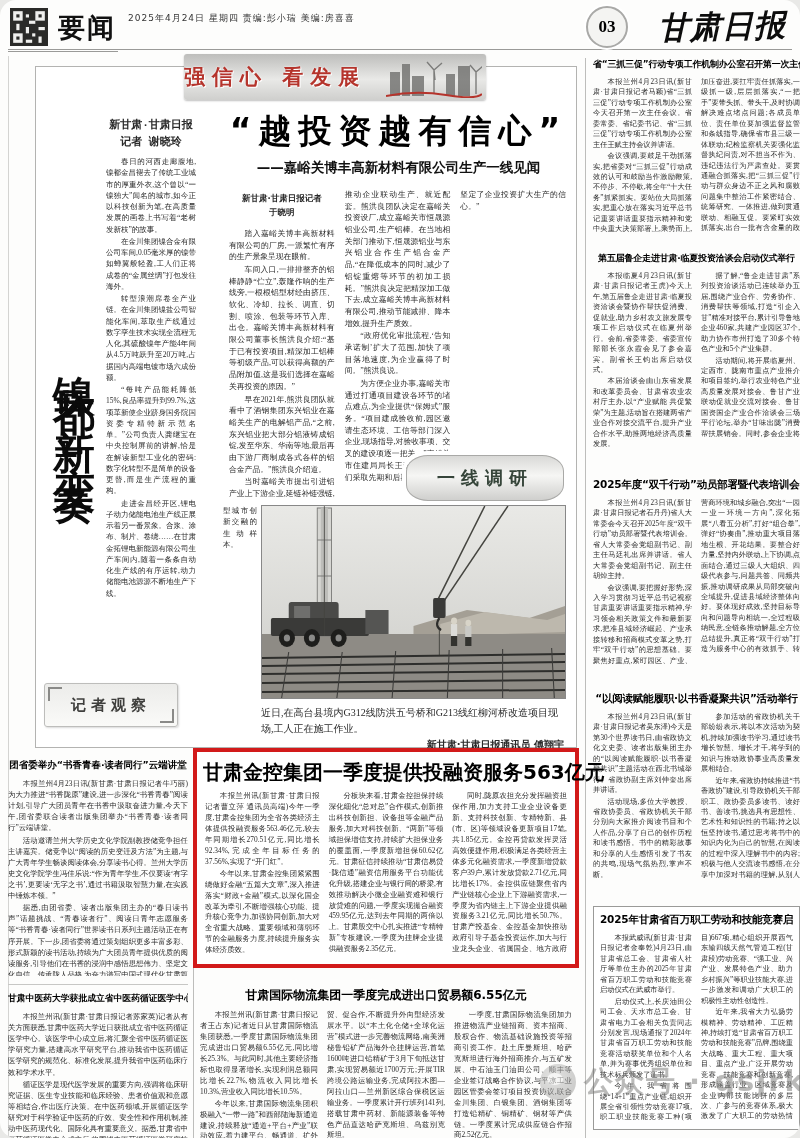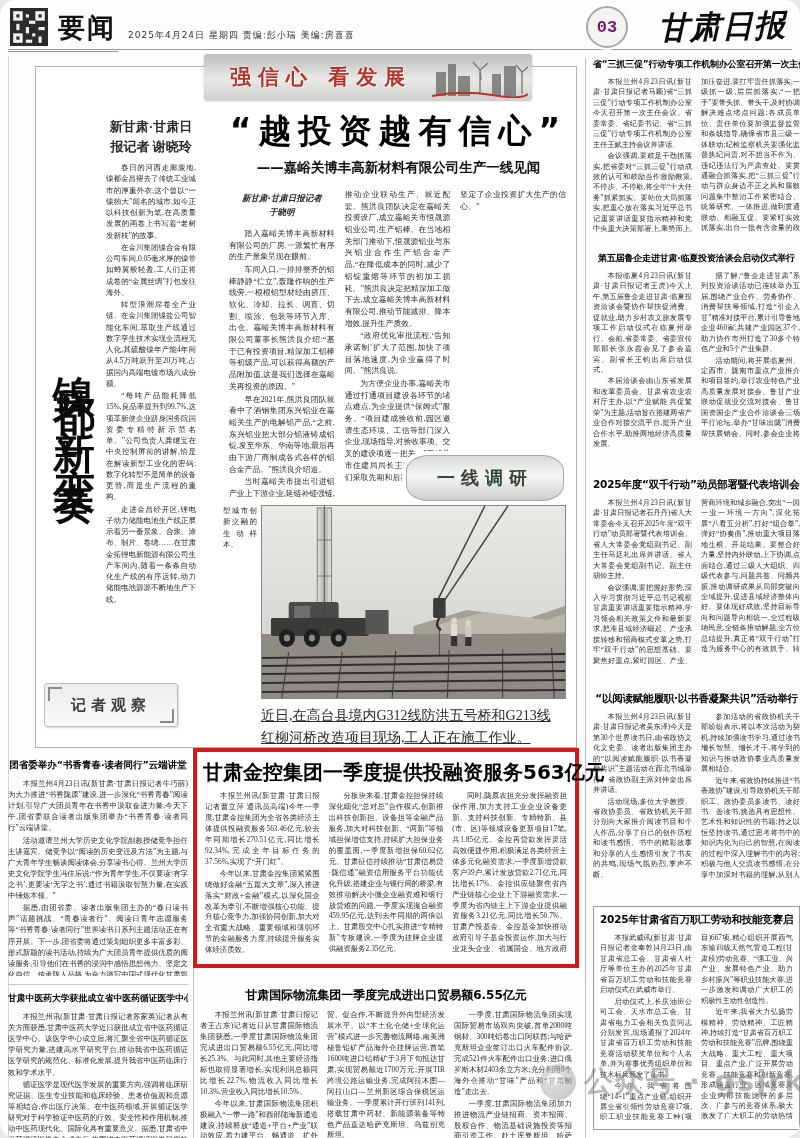--- a/index.html
+++ b/index.html
@@ -1,44 +1,44 @@
 <!DOCTYPE html>
 <html><head>
 <meta charset="utf-8">
 <style>
   html,body{margin:0;padding:0;}
   body{width:800px;height:1138px;background:#e9e9e7;font-family:"Liberation Serif","DejaVu Serif",serif;}
   #page{position:relative;width:800px;height:1138px;background:#fdfdfc;overflow:hidden;color:#2a2a2a;border-radius:16px;}
   .hairline{position:absolute;background:#9a9a98;}
   
   .section-title{position:absolute;left:58px;top:10px;font-family:"DejaVu Sans",sans-serif;font-weight:bold;font-size:27px;letter-spacing:2px;color:#111;}
-  .dateline{position:absolute;left:128px;top:29px;font-size:9px;color:#333;letter-spacing:1px;font-family:"DejaVu Sans",sans-serif;}
-  .page-circle{position:absolute;left:586px;top:6px;width:38px;height:38px;border:2px solid #a9a9a7;border-radius:50%;background:#f4f4f2;display:flex;align-items:center;justify-content:center;font-family:Liberation Mono, monospace;font-weight:bold;font-size:17px;color:#701a75;box-shadow:0 0 0 2px #fff;}
+  .dateline{position:absolute;left:128px;top:12px;font-size:9px;color:#333;letter-spacing:1px;font-family:"DejaVu Sans",sans-serif;}
+  .page-circle{position:absolute;left:586px;top:6px;width:38px;height:38px;border:2px solid #a9a9a7;border-radius:50%;background:#f4f4f2;display:flex;align-items:center;justify-content:center;font-family:Liberation Serif, serif;font-weight:bold;font-size:17px;color:#000000;box-shadow:0 0 0 2px #fff;}
   .masthead{position:absolute;right:14px;top:6px;font-size:31px;font-weight:bold;font-style:italic;color:#0d0d0d;transform:rotate(-1.5deg);letter-spacing:1px;font-family:"DejaVu Serif",serif;}
   
   .main-box{position:absolute;left:35px;top:66px;width:540px;height:680px;border:1px solid #b3b3b1;background:#fff;}
-  .banner{position:absolute;left:148px;top:-13px;width:302px;height:46px;background:linear-gradient(180deg,#bdbdbb 0%,#e9e9e7 55%,#cfcfcd 100%);border-radius:3px;display:flex;align-items:center;padding-left:26px;box-shadow:0 1px 2px rgba(0,0,0,.25);z-index:3;overflow:hidden;margin-left:20px;}
+  .banner{position:absolute;left:148px;top:-13px;width:302px;height:46px;background:linear-gradient(180deg,#bdbdbb 0%,#e9e9e7 55%,#cfcfcd 100%);border-radius:3px;display:flex;align-items:center;box-shadow:0 1px 2px rgba(0,0,0,.25);z-index:3;overflow:hidden;}
   .banner-text{font-family:"DejaVu Sans",sans-serif;font-weight:bold;font-size:21px;letter-spacing:7px;color:#b5342c;text-shadow:0 0 2px #fff,1px 1px 0 #fff;}
   .banner svg{position:absolute;right:4px;top:2px;}
   .v-title{position:absolute;left:8px;top:58px;width:58px;height:560px;writing-mode:vertical-rl;text-orientation:upright;font-family:"DejaVu Sans",sans-serif;font-weight:bold;font-size:42px;line-height:1.35;letter-spacing:18px;color:#0b0b0b;text-align:center;}
   .observer-badge{position:absolute;left:8px;bottom:20px;width:132px;height:42px;background:linear-gradient(180deg,#ececea,#fafaf8);border:1px solid #bdbdbb;border-radius:3px;display:flex;align-items:center;justify-content:center;font-family:"DejaVu Sans",sans-serif;font-weight:bold;font-size:15px;letter-spacing:5px;color:#3e3e3c;box-shadow:1px 1px 2px rgba(0,0,0,.15);}
   .observer-badge::before{content:"";position:absolute;left:3px;top:3px;width:12px;height:12px;border-left:2px solid #8a8a88;border-top:2px solid #8a8a88;}
   .observer-badge::after{content:"";position:absolute;right:3px;bottom:3px;width:12px;height:12px;border-right:2px solid #8a8a88;border-bottom:2px solid #8a8a88;}
   .nickel-col{position:absolute;left:70px;top:50px;width:90px;height:592px;overflow:hidden;font-size:7.5px;line-height:1.5;text-align:justify;}
-  .byline{font-family:Liberation Serif, serif;font-weight:bold;text-align:center;font-size:13px;margin:0 0 6px;}
+  .byline{font-family:Liberation Mono, monospace;font-weight:bold;text-align:center;font-size:11px;margin:0 0 6px;}
   .feature-area{position:absolute;left:162px;top:0;right:0;bottom:0;margin-left:23px;}
   .feature-headline{position:absolute;top:42px;left:0;right:0;text-align:center;font-family:"DejaVu Sans",sans-serif;font-weight:bold;font-size:33px;letter-spacing:7px;color:#000;white-space:nowrap;}
   .feature-sub{position:absolute;top:92px;left:0;right:0;text-align:center;font-family:"DejaVu Sans",sans-serif;font-weight:bold;font-size:13.5px;color:#111;}
   .feature-body{position:absolute;top:122px;left:8px;right:10px;height:312px;column-count:3;column-gap:10px;column-fill:auto;overflow:hidden;font-size:7.8px;line-height:1.5;text-align:justify;}
-  .feature-byline{font-family:"DejaVu Sans",sans-serif;font-weight:bold;text-align:center;font-size:8.5px;margin:2px 0 8px;line-height:1.7;font-style:italic;}
+  .feature-byline{font-family:"DejaVu Sans",sans-serif;font-weight:bold;text-align:center;font-size:8.5px;margin:2px 0 8px;line-height:1.7;}
   .frontline-badge{position:absolute;right:12px;top:388px;width:156px;height:44px;background:linear-gradient(180deg,#d9d9d7,#f6f6f4 45%,#cfcfcd);border:1px solid #a9a9a7;border-radius:22px/16px;display:flex;align-items:center;justify-content:center;font-family:"DejaVu Sans",sans-serif;font-weight:bold;font-size:18px;letter-spacing:6px;color:#36453a;z-index:2;box-shadow:0 0 0 4px #fff;}
   .photo-row{position:absolute;left:2px;right:10px;top:438px;height:194px;display:flex;}
   .nickel-frag{width:34px;font-size:7.5px;line-height:1.5;text-align:justify;padding-right:4px;overflow:hidden;}
   .photo-wrap{flex:1;border:1px solid #888;overflow:hidden;background:#ddd;}
-  .caption-block{position:absolute;left:40px;right:12px;top:638px;font-size:14px;line-height:1.6;text-decoration:underline;}
+  .caption-block{position:absolute;left:40px;right:12px;top:638px;font-size:10px;line-height:1.6;}
   .caption-credit{text-align:right;font-family:"DejaVu Sans",sans-serif;font-weight:bold;}
   .para{margin:0 0 1px;text-indent:2em;}
   
   .red-box{position:absolute;left:193px;top:748px;width:378px;height:212px;border:4px solid #d21a1a;background:#fff;z-index:2;}
   .red-box .art-title{margin:7px 6px 5px;font-family:"DejaVu Sans",sans-serif;font-weight:bold;font-size:20px;color:#000;white-space:nowrap;}
   .red-box .art-body{margin:0 8px;height:168px;column-count:3;column-gap:9px;column-fill:auto;overflow:hidden;font-size:7.4px;line-height:1.48;text-align:justify;}
   
   .left-bottom{position:absolute;left:8px;top:757px;width:180px;height:381px;border-right:1px solid #bdbdbb;padding-right:5px;}
   .lb-title{text-align:center;font-family:"DejaVu Sans",sans-serif;font-weight:bold;font-size:9.5px;white-space:nowrap;overflow:hidden;margin:2px 0 6px;color:#000;}
   .lb-body{font-size:7.4px;line-height:1.5;text-align:justify;overflow:hidden;}
@@ -248,21 +248,20 @@
           <p class="para">循证医学是现代医学发展的重要方向,强调将临床研究证据、医生专业技能和临床经验、患者价值观和意愿等相结合,作出医疗决策。在中医药领域,开展循证医学研究对于科学验证中医药的疗效、安全性和作用机制,推动中医药现代化、国际化具有重要意义。据悉,甘肃省中医药循证医学中心成立后,将围绕中医药循证医学研究的关键问题,开展系统评价、临床研究方法学研究、临床实践指南制定与推广、循证中医药数据库建设等工作,同时还将加强与国内外循证医学机构的交流与合作,做好人才培养和学术培训。</p>
         </div>
     </div>
   </div>
 
   <div class="logistics">
     <div class="art-title">甘肃国际物流集团一季度完成进出口贸易额6.55亿元</div>
     <div class="art-body">
         <p class="para">本报兰州讯(新甘肃·甘肃日报记者王占东)记者近日从甘肃国际物流集团获悉,一季度甘肃国际物流集团完成进出口贸易额6.55亿元,同比增长25.3%。与此同时,其他主要经济指标也取得显著增长,实现利润总额同比增长22.7%,物流收入同比增长10.3%,营业收入同比增长10.5%。</p>
         <p class="para">今年以来,甘肃国际物流集团积极融入“一带一路”和西部陆海新通道建设,持续释放“通道+平台+产业”联动效应,着力建平台、畅通道、扩外贸、促合作,不断提升外向型经济发展水平。以“本土化仓储+全球化运营”模式进一步完善物流网络,南美洲秘鲁铅矿产品海外仓挂牌运营,首笔1600吨进口铅精矿于3月下旬抵达甘肃,实现贸易额近1700万元;开展TIR跨境公路运输业务,完成阿拉木图—阿拉山口—兰州新区综合保税区运输业务。一季度累计开行班列141列,搭载甘肃中药材、新能源装备等特色产品直达哈萨克斯坦、乌兹别克斯坦。</p>
-        <p class="para">一季度,甘肃国际物流集团实现国际贸易市场双向突破,首单2000吨钢材、300吨铝卷出口阿联酋;与哈萨克斯坦企业签订出口火车配件协议,完成521件火车配件出口业务;进口俄罗斯木材2403余立方米;充分利用8个海外仓推动“甘味”产品和“甘肃制造”走出去。</p>
         <p class="para">一季度,甘肃国际物流集团加力推进物流产业链招商、资本招商、股权合作、物流基础设施投资等招商引资工作。赴土库曼斯坦、哈萨克斯坦进行海外招商推介,与五矿发展、中石油玉门油田公司、顺丰等企业签订战略合作协议,与平凉工业园区管委会签订项目投资协议,联合金川集团、白银集团、酒钢集团等打造铅精矿、铜精矿、钢材等产供链。一季度累计完成供应链合作招商2.52亿元。</p>
       </div>
   </div>
 
   <div class="right-col">
     <div class="r-art" style="top:0;">
       <div class="r-title">省“三抓三促”行动专项工作机制办公室召开第一次主任会议</div>
       <div class="r-body" style="height:158px;">
           <p class="para">本报兰州4月23日讯(新甘肃·甘肃日报记者马颖)省“三抓三促”行动专项工作机制办公室今天召开第一次主任会议。省委常委、省纪委书记、省“三抓三促”行动专项工作机制办公室主任王赋主持会议并讲话。</p>
           <p class="para">会议强调,要鼓足干劲抓落实,把省委对“三抓三促”行动成效的认可和鼓励当作激励鞭策,不停步、不停歇,将全年“十大任务”抓紧抓实。要站位大局抓落实,把重心放在落实习近平总书记重要讲话重要指示精神和党中央重大决策部署上,乘势而上,加压奋进,要扛牢责任抓落实,一级抓一级,层层抓落实,“一把手”要带头抓、带头干,及时协调解决难点堵点问题;各成员单位、责任单位要加强监督监管和条线指导,确保省市县三级一体联动;纪检监察机关要强化监督执纪问责,对不担当不作为、违纪违法行为严肃查处。要贯通融合抓落实,把“三抓三促”行动与群众身边不正之风和腐败问题集中整治工作紧密结合、统筹研究、一体推进,做到贯通联动、相融互促。要紧盯实效抓落实,出台一批有含金量的政策措施,优化一批顺畅高效的管理机制、工作机制,制定一批管长远的制度规定,努力把“疑难杂症”变成“累累硕果”。</p>

